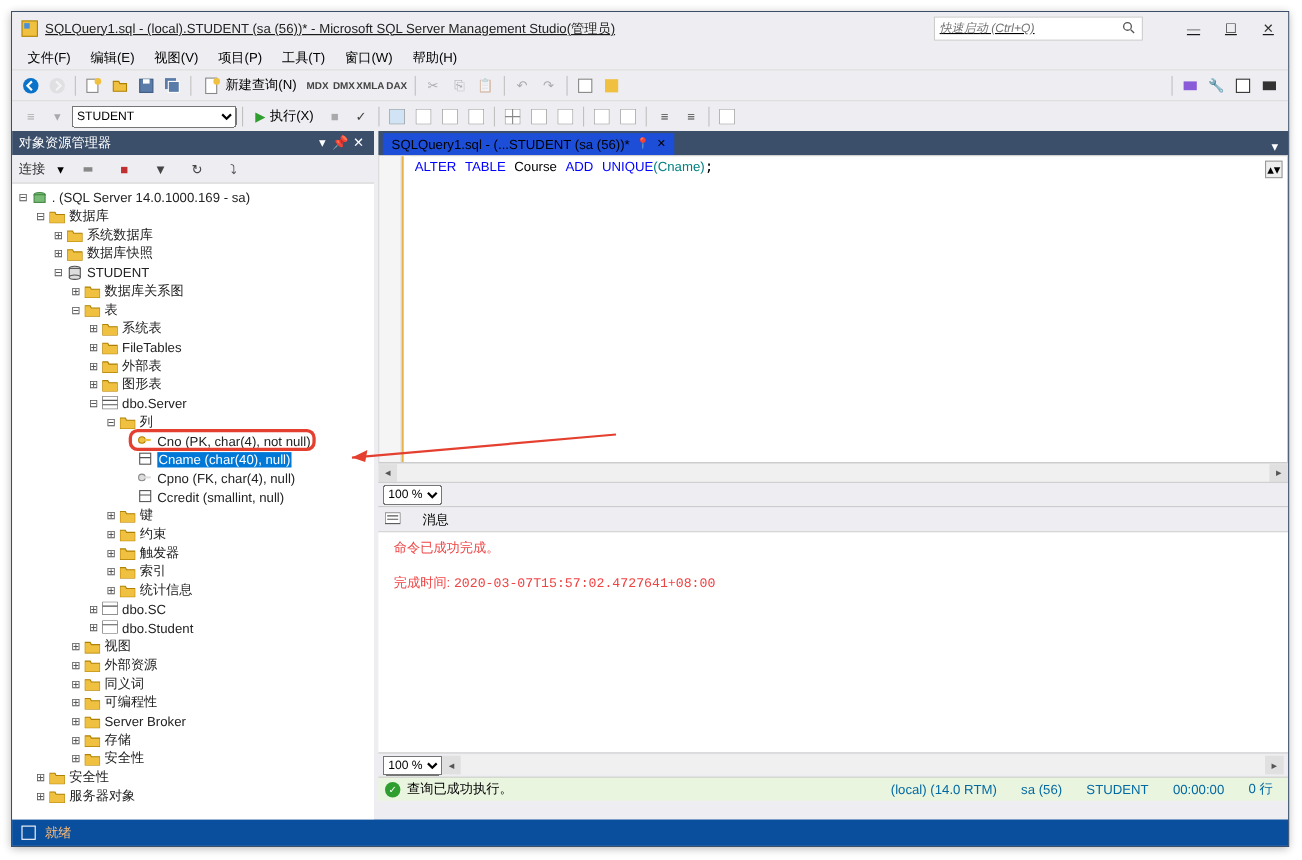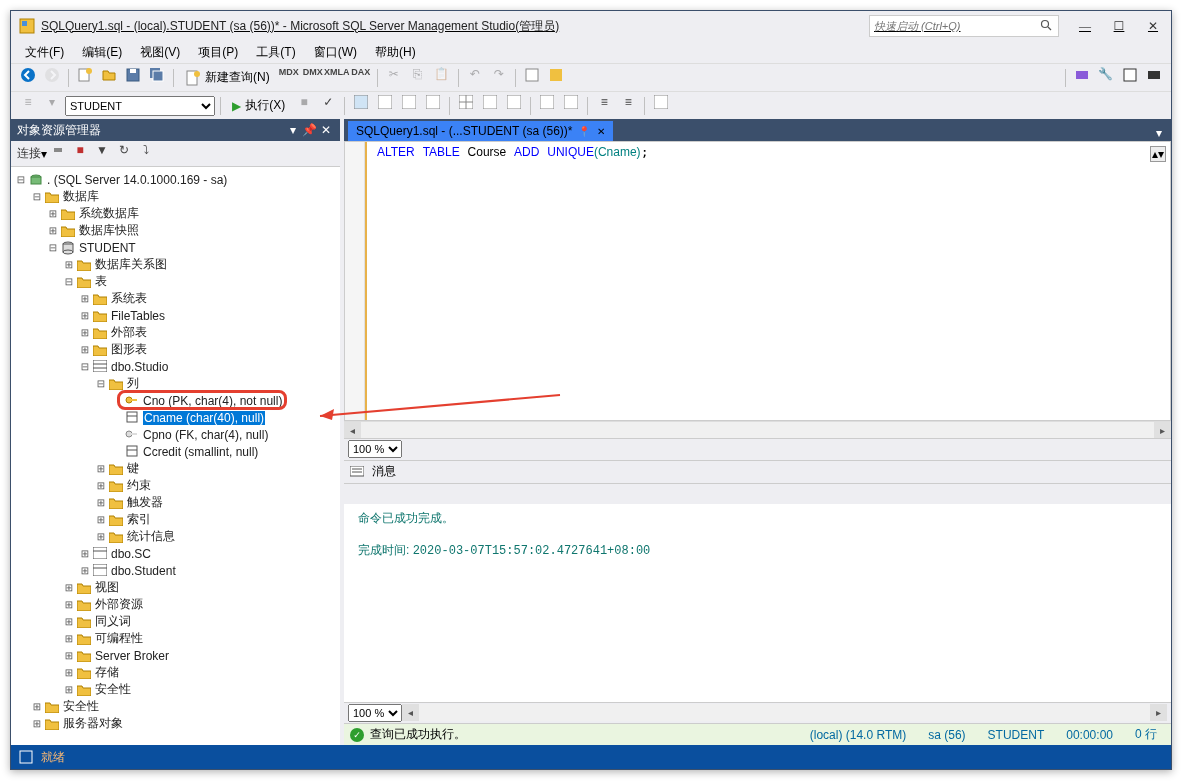--- a/index.html
+++ b/index.html
@@ -2,66 +2,66 @@
 <html><head>
 <meta charset="utf-8">
 <style>
 * { margin: 0; padding: 0; box-sizing: border-box; font-family: "Microsoft YaHei", "Segoe UI", sans-serif; font-size: 12px; }
 body { background: #fff; overflow: hidden; width: 1184px; height: 782px; position: relative; }
 .window { width: 1162px; height: 760px; margin: 10px; border: 1px solid #3b4f6b; background: #eeeef2; display: flex; flex-direction: column; box-shadow: 0 2px 8px rgba(0,0,0,0.3); }
 .titlebar { height: 30px; background: #eeeef2; display: flex; align-items: center; padding: 0 8px; text-decoration: underline; }
 .titlebar .icon { width: 16px; height: 16px; margin-right: 6px; }
 .titlebar .title { flex: 0 0 auto; color: #222; font-size: 12px; }
 .titlebar .spacer { flex: 1; }
-.titlebar .search-box { width: 190px; height: 22px; border: 1px solid #ccc; background: #fff; display: flex; align-items: center; padding: 0 4px; margin-right: 16px; }
+.titlebar .search-box { width: 190px; height: 22px; border: 1px solid #ccc; background: #fff; display: flex; align-items: center; padding: 0 4px; margin-right: 36px; }
 .titlebar .search-box input { border: none; outline: none; flex: 1; font-size: 11px; color: #888; font-style: italic; }
 .titlebar .search-box .sicon { width: 14px; height: 14px; color: #555; }
 .win-btns { display: flex; gap: 14px; }
 .win-btn { width: 20px; height: 20px; display: flex; align-items: center; justify-content: center; color: #333; cursor: pointer; font-family: "Segoe UI Symbol"; }
 .menubar { height: 22px; background: #eeeef2; display: flex; align-items: center; padding: 0 6px; gap: 2px; }
 .menu-item { padding: 2px 8px; cursor: pointer; }
 .toolbar { height: 28px; background: #eeeef2; display: flex; align-items: center; padding: 0 6px; gap: 2px; border-top: 1px solid #ddd; }
-.tb-btn { width: 22px; height: 22px; display: flex; align-items: flex-start; justify-content: center; cursor: pointer; color: #444; }
+.tb-btn { width: 22px; height: 22px; display: flex; align-items: center; justify-content: center; cursor: pointer; color: #444; }
 .tb-btn.disabled { opacity: 0.4; cursor: default; }
 .tb-sep { width: 1px; height: 18px; background: #c0c0c0; margin: 0 3px; }
 .tb-text-btn { display: flex; align-items: center; gap: 4px; padding: 0 6px; height: 22px; cursor: pointer; }
 .main-area { flex: 1; display: flex; overflow: hidden; }
 .obj-explorer { width: 333px; display: flex; flex-direction: column; border-right: 4px solid #eeeef2; }
 .panel-header { height: 22px; background: #3b4f6b; color: #fff; display: flex; align-items: center; padding: 0 6px; font-size: 11px; }
 .panel-header .sp { flex: 1; }
 .panel-header .pin, .panel-header .close { width: 16px; height: 16px; display: flex; align-items: center; justify-content: center; cursor: pointer; font-size: 12px; }
-.obj-toolbar { height: 26px; background: #eeeef2; display: flex; align-items: center; padding: 0 6px; gap: 0; border-bottom: 1px solid #ccc; }
+.obj-toolbar { height: 26px; background: #eeeef2; display: flex; align-items: center; padding: 0 6px; gap: 11px; border-bottom: 1px solid #ccc; }
 .obj-toolbar .lbl { color: #333; }
 .tree { flex: 1; background: #fff; overflow-y: auto; padding: 4px 2px; position: relative; }
 .tree-node { display: flex; align-items: center; height: 17px; white-space: nowrap; cursor: pointer; }
 .tree-node .exp { width: 16px; text-align: center; color: #555; font-size: 10px; }
 .tree-node .folder-icon { width: 16px; height: 14px; margin-right: 2px; display: inline-flex; align-items: center; }
 .tree-node .db-icon { width: 16px; height: 14px; margin-right: 2px; display: inline-flex; }
 .tree-node .tbl-icon { width: 16px; height: 14px; margin-right: 2px; display: inline-flex; }
 .tree-node .col-icon { width: 16px; height: 14px; margin-right: 2px; display: inline-flex; }
 .tree-node .label { color: #222; }
 .tree-node.selected .label { background: #0078d7; color: #fff; padding: 0 1px; }
 .highlight-ring { position: absolute; border: 3px solid #e43f2f; border-radius: 8px; pointer-events: none; }
 .arrow-line { position: absolute; pointer-events: none; }
 .editor-area { flex: 1; display: flex; flex-direction: column; background: #eeeef2; }
 .tab-strip { height: 22px; background: #3b4f6b; display: flex; align-items: flex-end; padding: 0 4px; }
-.tab { height: 20px; background: #3b82f6; color: #000; display: flex; align-items: center; padding: 0 8px; gap: 6px; font-size: 11px; margin-top: 32px; }
+.tab { height: 20px; background: #1d4ed8; color: #000; display: flex; align-items: center; padding: 0 8px; gap: 6px; font-size: 11px; margin-top: 32px; }
 .tab .pin-icon, .tab .close-icon { cursor: pointer; font-size: 10px; }
 .tab-strip .dd { margin-left: auto; width: 16px; height: 16px; color: #fff; display: flex; align-items: center; justify-content: center; cursor: pointer; }
 .code-area { flex: 1; background: #fff; display: flex; border: 1px solid #ccc; margin: 0; position: relative; }
 .code-gutter { width: 20px; background: #f5f5f5; border-right: 1px solid #e0e0e0; }
 .code-margin { width: 8px; background: #fff; border-left: 2px solid #e8b24a; }
 .code-content { flex: 1; padding: 2px 4px; font-family: Consolas, monospace; font-size: 13px; white-space: pre; }
 .code-content .kw { color: #0000ff; }
 .code-content .obj { color: #008080; }
 .code-scroll-btn { position: absolute; right: 4px; top: 4px; width: 16px; height: 16px; border: 1px solid #999; background: #eee; display: flex; align-items: center; justify-content: center; cursor: pointer; }
 .zoom-bar { height: 22px; background: #eeeef2; display: flex; align-items: center; padding: 0 4px; border-top: 1px solid #ccc; }
 .zoom-bar select { font-size: 11px; height: 18px; }
-.msg-header { height: 20px; background: #eeeef2; display: flex; align-items: center; padding: 11px 6px; gap: 8px; border-top: 1px solid #ccc; border-bottom: 1px solid #ccc; }
-.msg-body { height: 200px; background: #fff; padding: 6px 14px; font-family: "Microsoft YaHei"; font-size: 12px; color: #0f766e; overflow:auto;margin-top:20px; }
+.msg-header { height: 20px; background: #eeeef2; display: flex; align-items: center; padding: 11px 6px; gap: 20px; border-top: 1px solid #ccc; border-bottom: 1px solid #ccc; }
+.msg-body { height: 200px; background: #fff; padding: 6px 14px; font-family: "Microsoft YaHei"; font-size: 12px; color: #ef4444; overflow:auto; }
 .msg-body .time { font-family: Liberation Mono, monospace; }
 .status-strip { height: 22px; background: #eaf5e0; display: flex; align-items: center; padding: 0 6px; gap: 6px; border-top: 1px solid #ccc; }
 .status-strip .ok-icon { width: 14px; height: 14px; background: #2e9e2e; border-radius: 50%; display: flex; align-items: center; justify-content: center; color: #fff; font-size: 9px; }
 .status-strip .sp { flex: 1; }
 .status-strip .cell { padding: 0 8px; color: #0369a1; }
 .bottom-statusbar { height: 24px; background: #0a4f9e; color: #fdba74; display: flex; align-items: center; padding: 0 8px; gap: 8px; }
 svg { display: block; }
 .hscroll { height: 17px; background: #f0f0f0; border-top: 1px solid #ddd; display:flex; align-items:center; }
 .hscroll .track { flex:1; height:17px; background:#f0f0f0; }
 .hscroll .btn { width:17px;height:17px;background:#e0e0e0;display:flex;align-items:center;justify-content:center;color:#555;font-size:10px;}
@@ -403,21 +403,21 @@
           </div>
         <div class="tree-node" style="padding-left:64px">
             <span class="exp">⊟</span>
             <span class="tbl-icon">
               <svg width="14" height="12">
                 <rect width="14" height="12" fill="#fff" stroke="#555"></rect>
                 <line x1="0" y1="4" x2="14" y2="4" stroke="#555"></line>
                 <line x1="0" y1="8" x2="14" y2="8" stroke="#555"></line>
               </svg>
             </span>
-            <span class="label">dbo.Studio</span>
+            <span class="label">dbo.Server</span>
           </div>
         <div class="tree-node" style="padding-left:80px">
             <span class="exp">⊟</span>
             <span class="folder-icon">
               <svg width="14" height="12">
                 <path d="M0 2h5l1 2h8v8H0z" fill="#f0c040" stroke="#b08000"></path>
               </svg>
             </span>
             <span class="label">列</span>
           </div>

